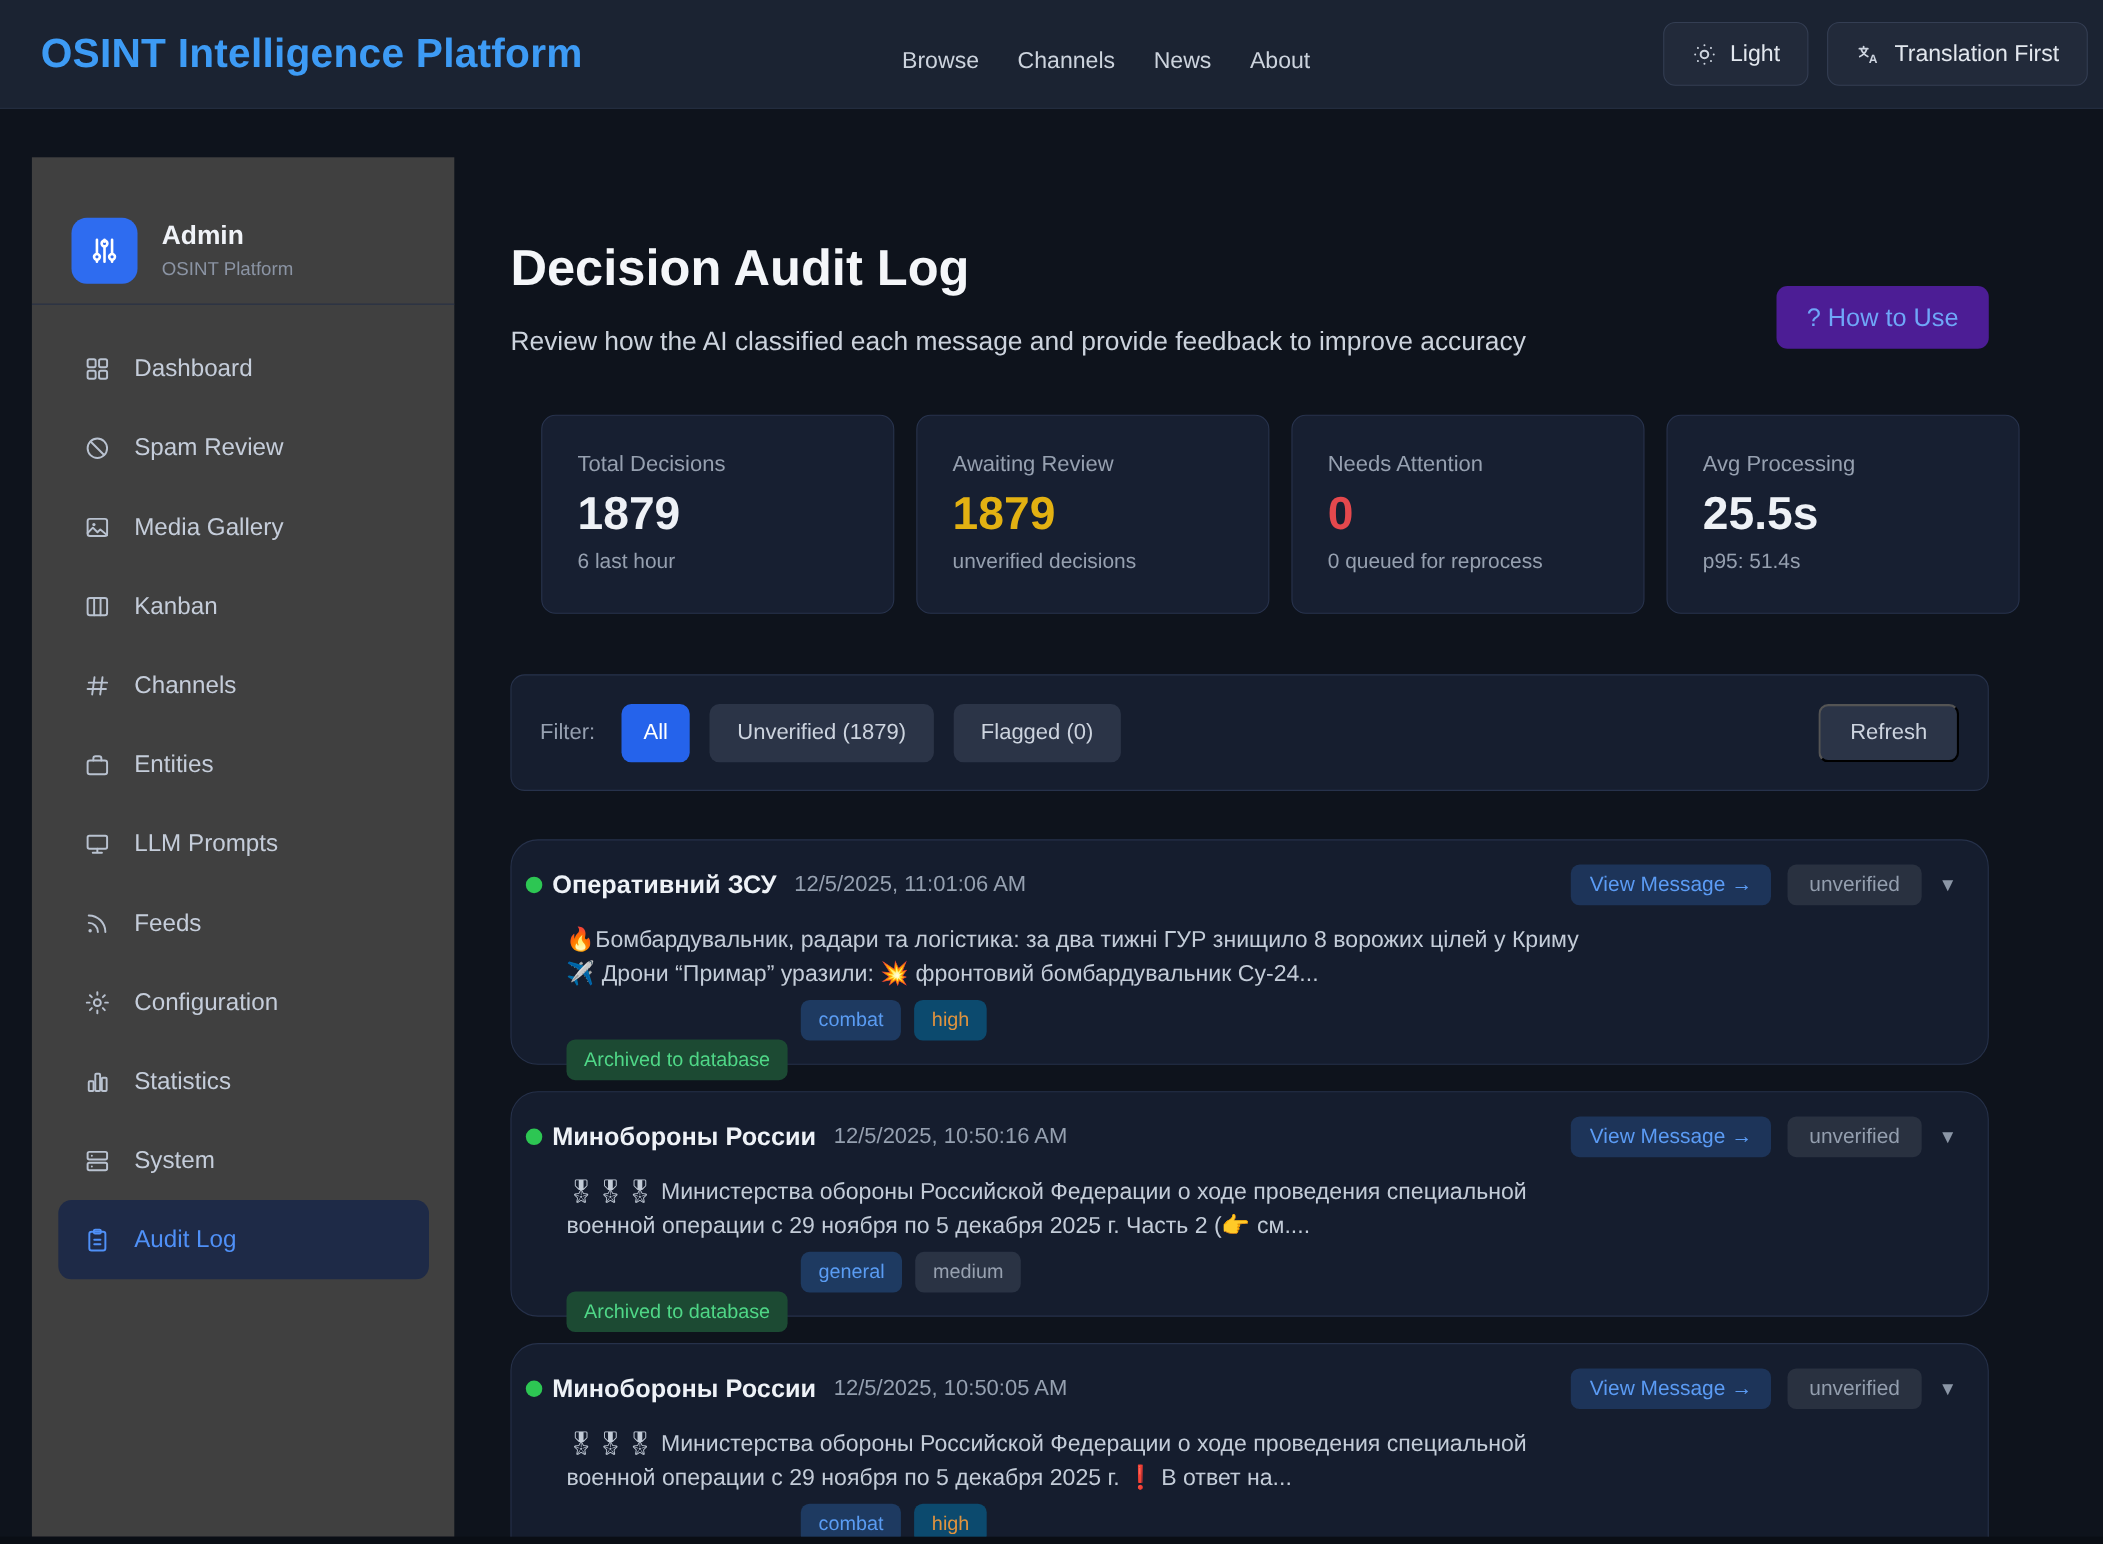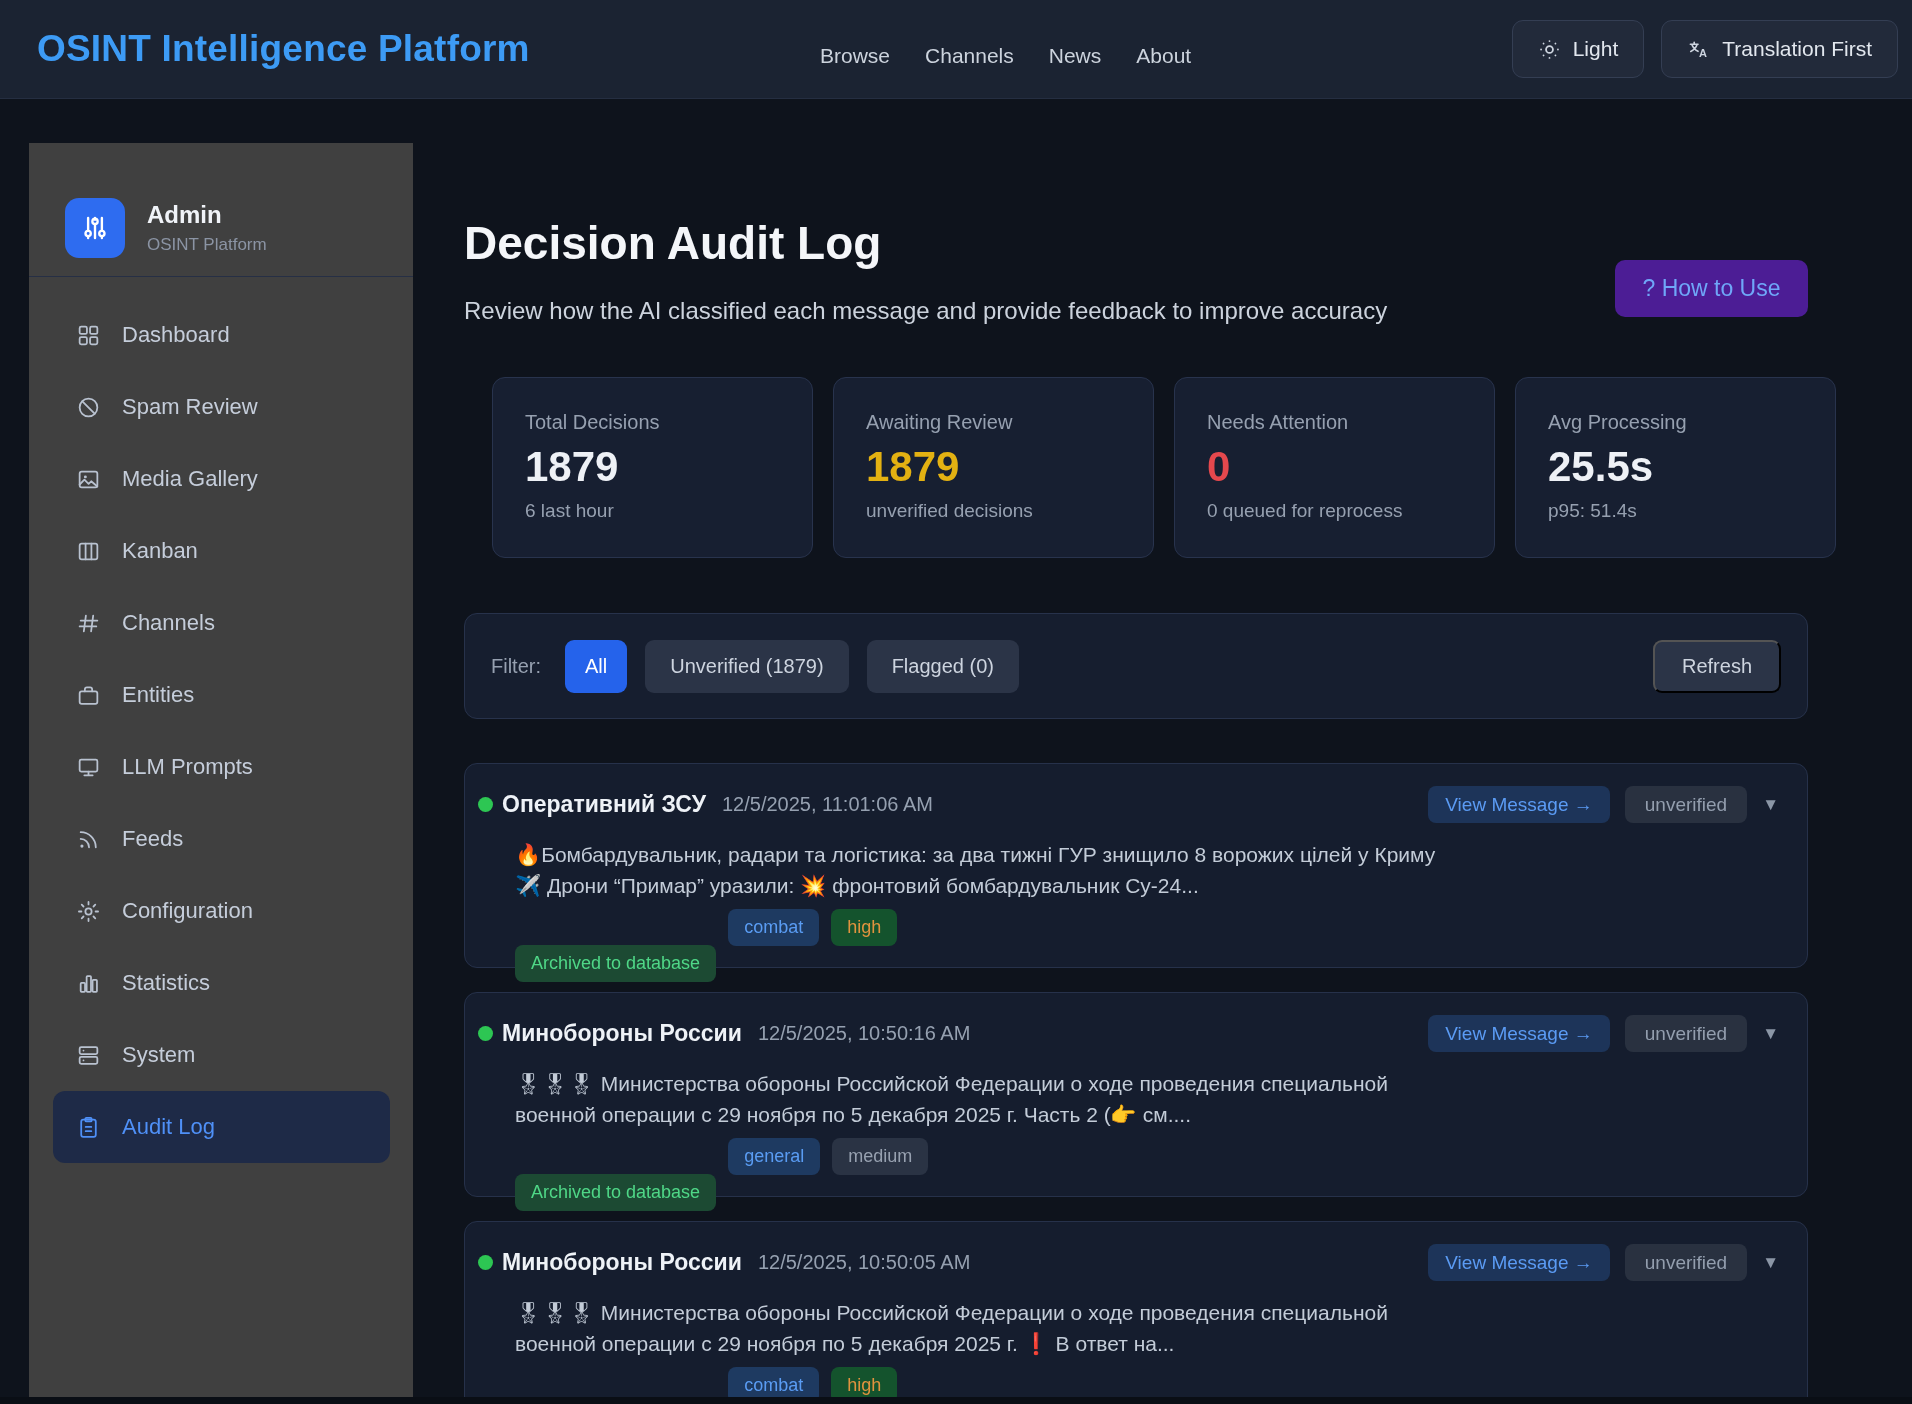--- a/index.html
+++ b/index.html
@@ -78,21 +78,21 @@
     display:flex; align-items:center; cursor:pointer; border:none;
   }
   .fbtn.active { background:#2563eb; color:#ffffff; padding:0 20px; }
   .refresh-btn {
     margin-left:auto; margin-right:0; height:53px; border-radius:9px; font-size:20px;
     padding:0 27px; background:#2b3447; color:#cdd4df; display:flex; align-items:center; cursor:pointer;
   }
   
   .entries { position:absolute; left:464px; top:763px; width:1344px; display:flex; flex-direction:column; gap:24px; }
   .entry {
-    height:205px; background:#151d2e; border:1px solid #26314a; border-radius:13px;
+    height:205px; background:#151d2e; border:1px solid #26314a; border-radius:25px;
     padding:22px 28px 0 13px;
   }
   .entry-head { display:flex; align-items:center; }
   .dot { width:15px; height:15px; border-radius:50%; background:#2dc653; margin-right:9px; flex:0 0 auto; }
   .channel { font-size:23px; font-weight:bold; color:#eef2f7; }
   .time { font-size:20px; color:#95a0b0; margin-left:16px; }
   .head-right { margin-left:auto; display:flex; align-items:center; gap:15px; }
   .view-btn {
     background:#1d3459; color:#5b9bf4; font-size:19px; height:37px; padding:0 17px;
     border-radius:8px; display:flex; align-items:center; cursor:pointer;
@@ -103,21 +103,21 @@
   }
   .caret { color:#8b96a6; font-size:17px; cursor:pointer; }
   .message {
     margin:16px 0 0 37px; width:930px; font-size:21px; line-height:31px;
     color:#c3ccd8; max-height:62px; overflow:hidden;
   }
   .tags { margin:8px 0 0 37px; display:flex; gap:12px; }
   .tag { height:37px; padding:0 16px; border-radius:8px; font-size:18px; display:flex; align-items:center; }
   .tag.archived { background:#1c4a33; color:#4fd787;margin-top:36px; }
   .tag.blue     { background:#1e3a61; color:#5a9cf3; }
-  .tag.high     { background:#14532d; color:#e0933e; }
+  .tag.high     { background:#0c4a6e; color:#e0933e; }
   .tag.gray     { background:#2a3344; color:#97a1b0; }
   .bottom-strip { position:absolute; left:0; bottom:0; width:1912px; height:7px; background:#0a0e15; z-index:6; }
 </style>
 </head>
 <body>
 
 <div class="header">
   <div class="brand">OSINT Intelligence Platform</div>
   <div class="nav" id="nav-links">
       <span class="nav-link">Browse</span>

